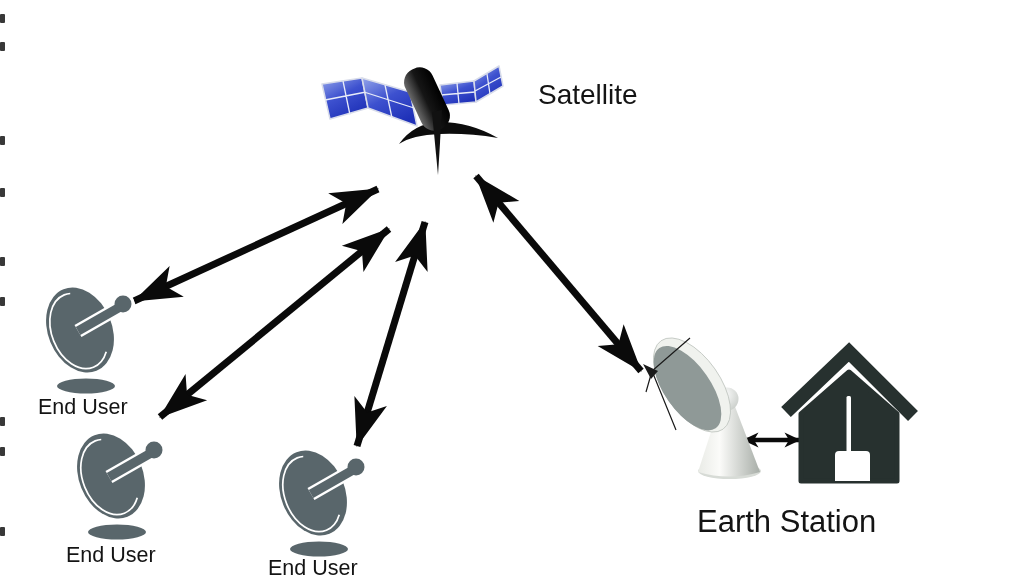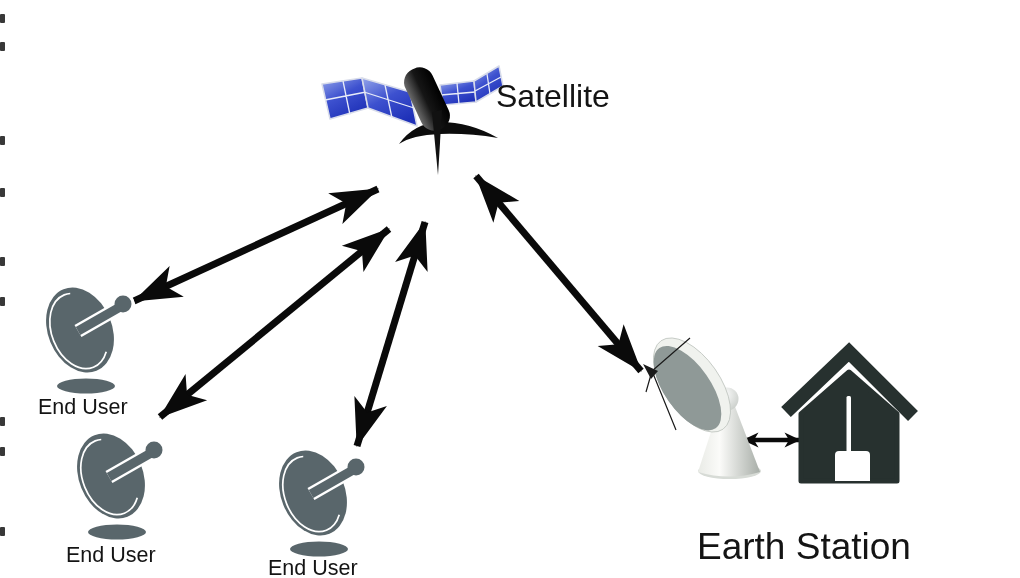--- a/index.html
+++ b/index.html
@@ -77,21 +77,21 @@
     <path d="M457,83 L459,104 M441,95 L475,92" stroke="#e8ecf8" stroke-width="1.3" fill="none"></path>
     <polygon points="474,81 499,66 503,86 476,102" fill="url(#panelGrad)" stroke="#d8dcea" stroke-width="1.5" stroke-linejoin="round"></polygon>
     <path d="M487,74 L490,94 M475,91 L501,77" stroke="#e8ecf8" stroke-width="1.3" fill="none"></path>
 
     <path d="M399,144 Q414,123 440,122 Q470,122 498,138 Q468,133 440,134 Q412,135 399,144 Z" fill="#0c0c0c"></path>
 
     <rect x="412" y="66" width="30" height="66" rx="14" fill="url(#bodyGrad)" transform="rotate(-25 427 99)"></rect>
 
     <polygon points="432,112 442,110 438,175" fill="#111"></polygon>
   </svg>
-  <div class="label" style="left:496px;top:80px;font-size:32px">Satellite</div>
+  <div class="label" style="left:538px;top:80px;font-size:28px">Satellite</div>
 
   <svg class="abs" style="left:33px;top:278px" width="112" height="124">
       <use href="#dishSym"></use>
     </svg>
   <div class="label" style="left:38px;top:396px;font-size:21.5px">End User</div>
 
   <svg class="abs" style="left:64px;top:424px" width="112" height="124">
       <use href="#dishSym"></use>
     </svg>
   <div class="label" style="left:66px;top:544px;font-size:21.5px">End User</div>
@@ -112,21 +112,21 @@
     <path d="M690,338 L652,371 M646,392 L652,371 M676,430 L652,371" stroke="#1a1a1a" stroke-width="1.2" fill="none"></path>
     <polygon points="643,364 658,371 651,379" fill="#1a1a1a"></polygon>
   </svg>
 
   <svg class="abs" style="left:780px;top:340px" width="140" height="145" viewBox="780 340 140 145">
     <path d="M801,481 L801,414 L849,372 L897,414 L897,481 Z" fill="#27312f" stroke="#27312f" stroke-width="5" stroke-linejoin="round"></path>
     <path d="M786,412 L849,352 L913,416" fill="none" stroke="#27312f" stroke-width="14" stroke-linejoin="miter" stroke-miterlimit="10"></path>
     <rect x="846.5" y="396" width="4.5" height="56" rx="1.5" fill="#ffffff"></rect>
     <path d="M835,481 L835,455 Q835,451 839,451 L866,451 Q870,451 870,455 L870,481 Z" fill="#ffffff"></path>
   </svg>
-  <div class="label" style="left:697px;top:528px;font-size:37px">Earth Station</div>
+  <div class="label" style="left:697px;top:506px;font-size:31px">Earth Station</div>
 
   <i class="mark" style="top:14px;height:9px"></i>
   <i class="mark" style="top:42px;height:9px"></i>
   <i class="mark" style="top:136px;height:9px"></i>
   <i class="mark" style="top:188px;height:9px"></i>
   <i class="mark" style="top:257px;height:9px"></i>
   <i class="mark" style="top:297px;height:9px"></i>
   <i class="mark" style="top:417px;height:9px"></i>
   <i class="mark" style="top:447px;height:9px"></i>
   <i class="mark" style="top:527px;height:9px"></i>

